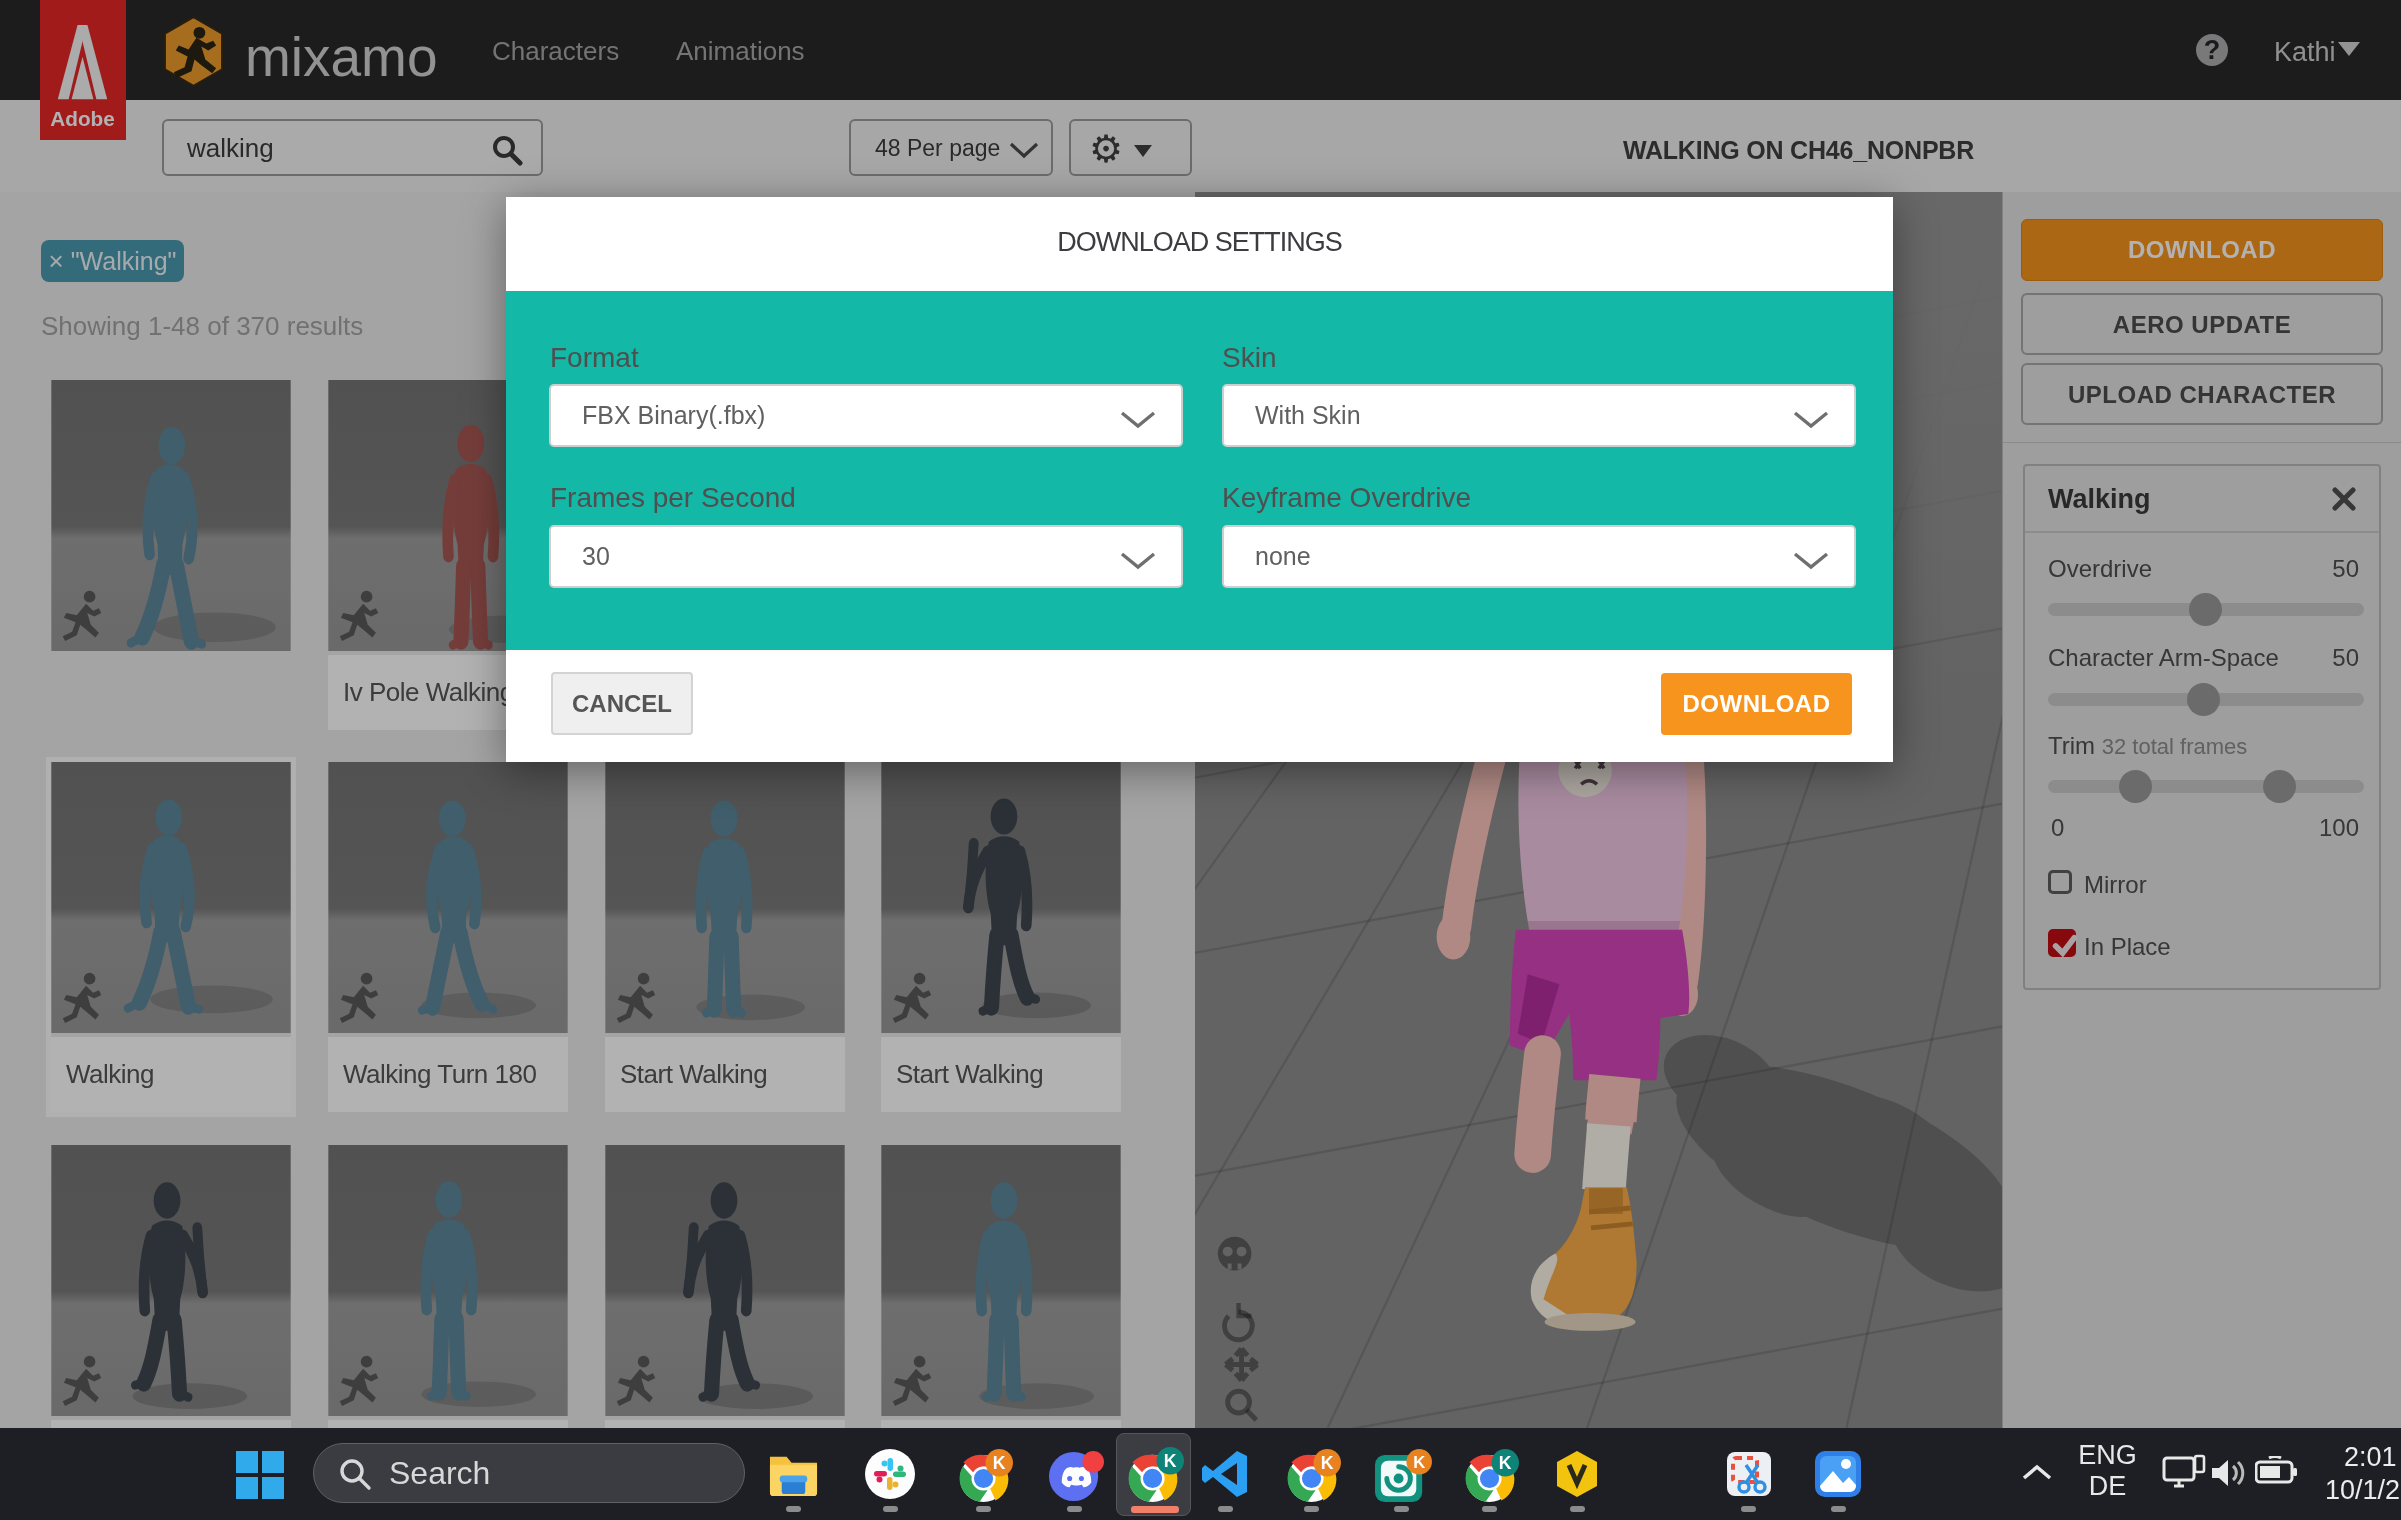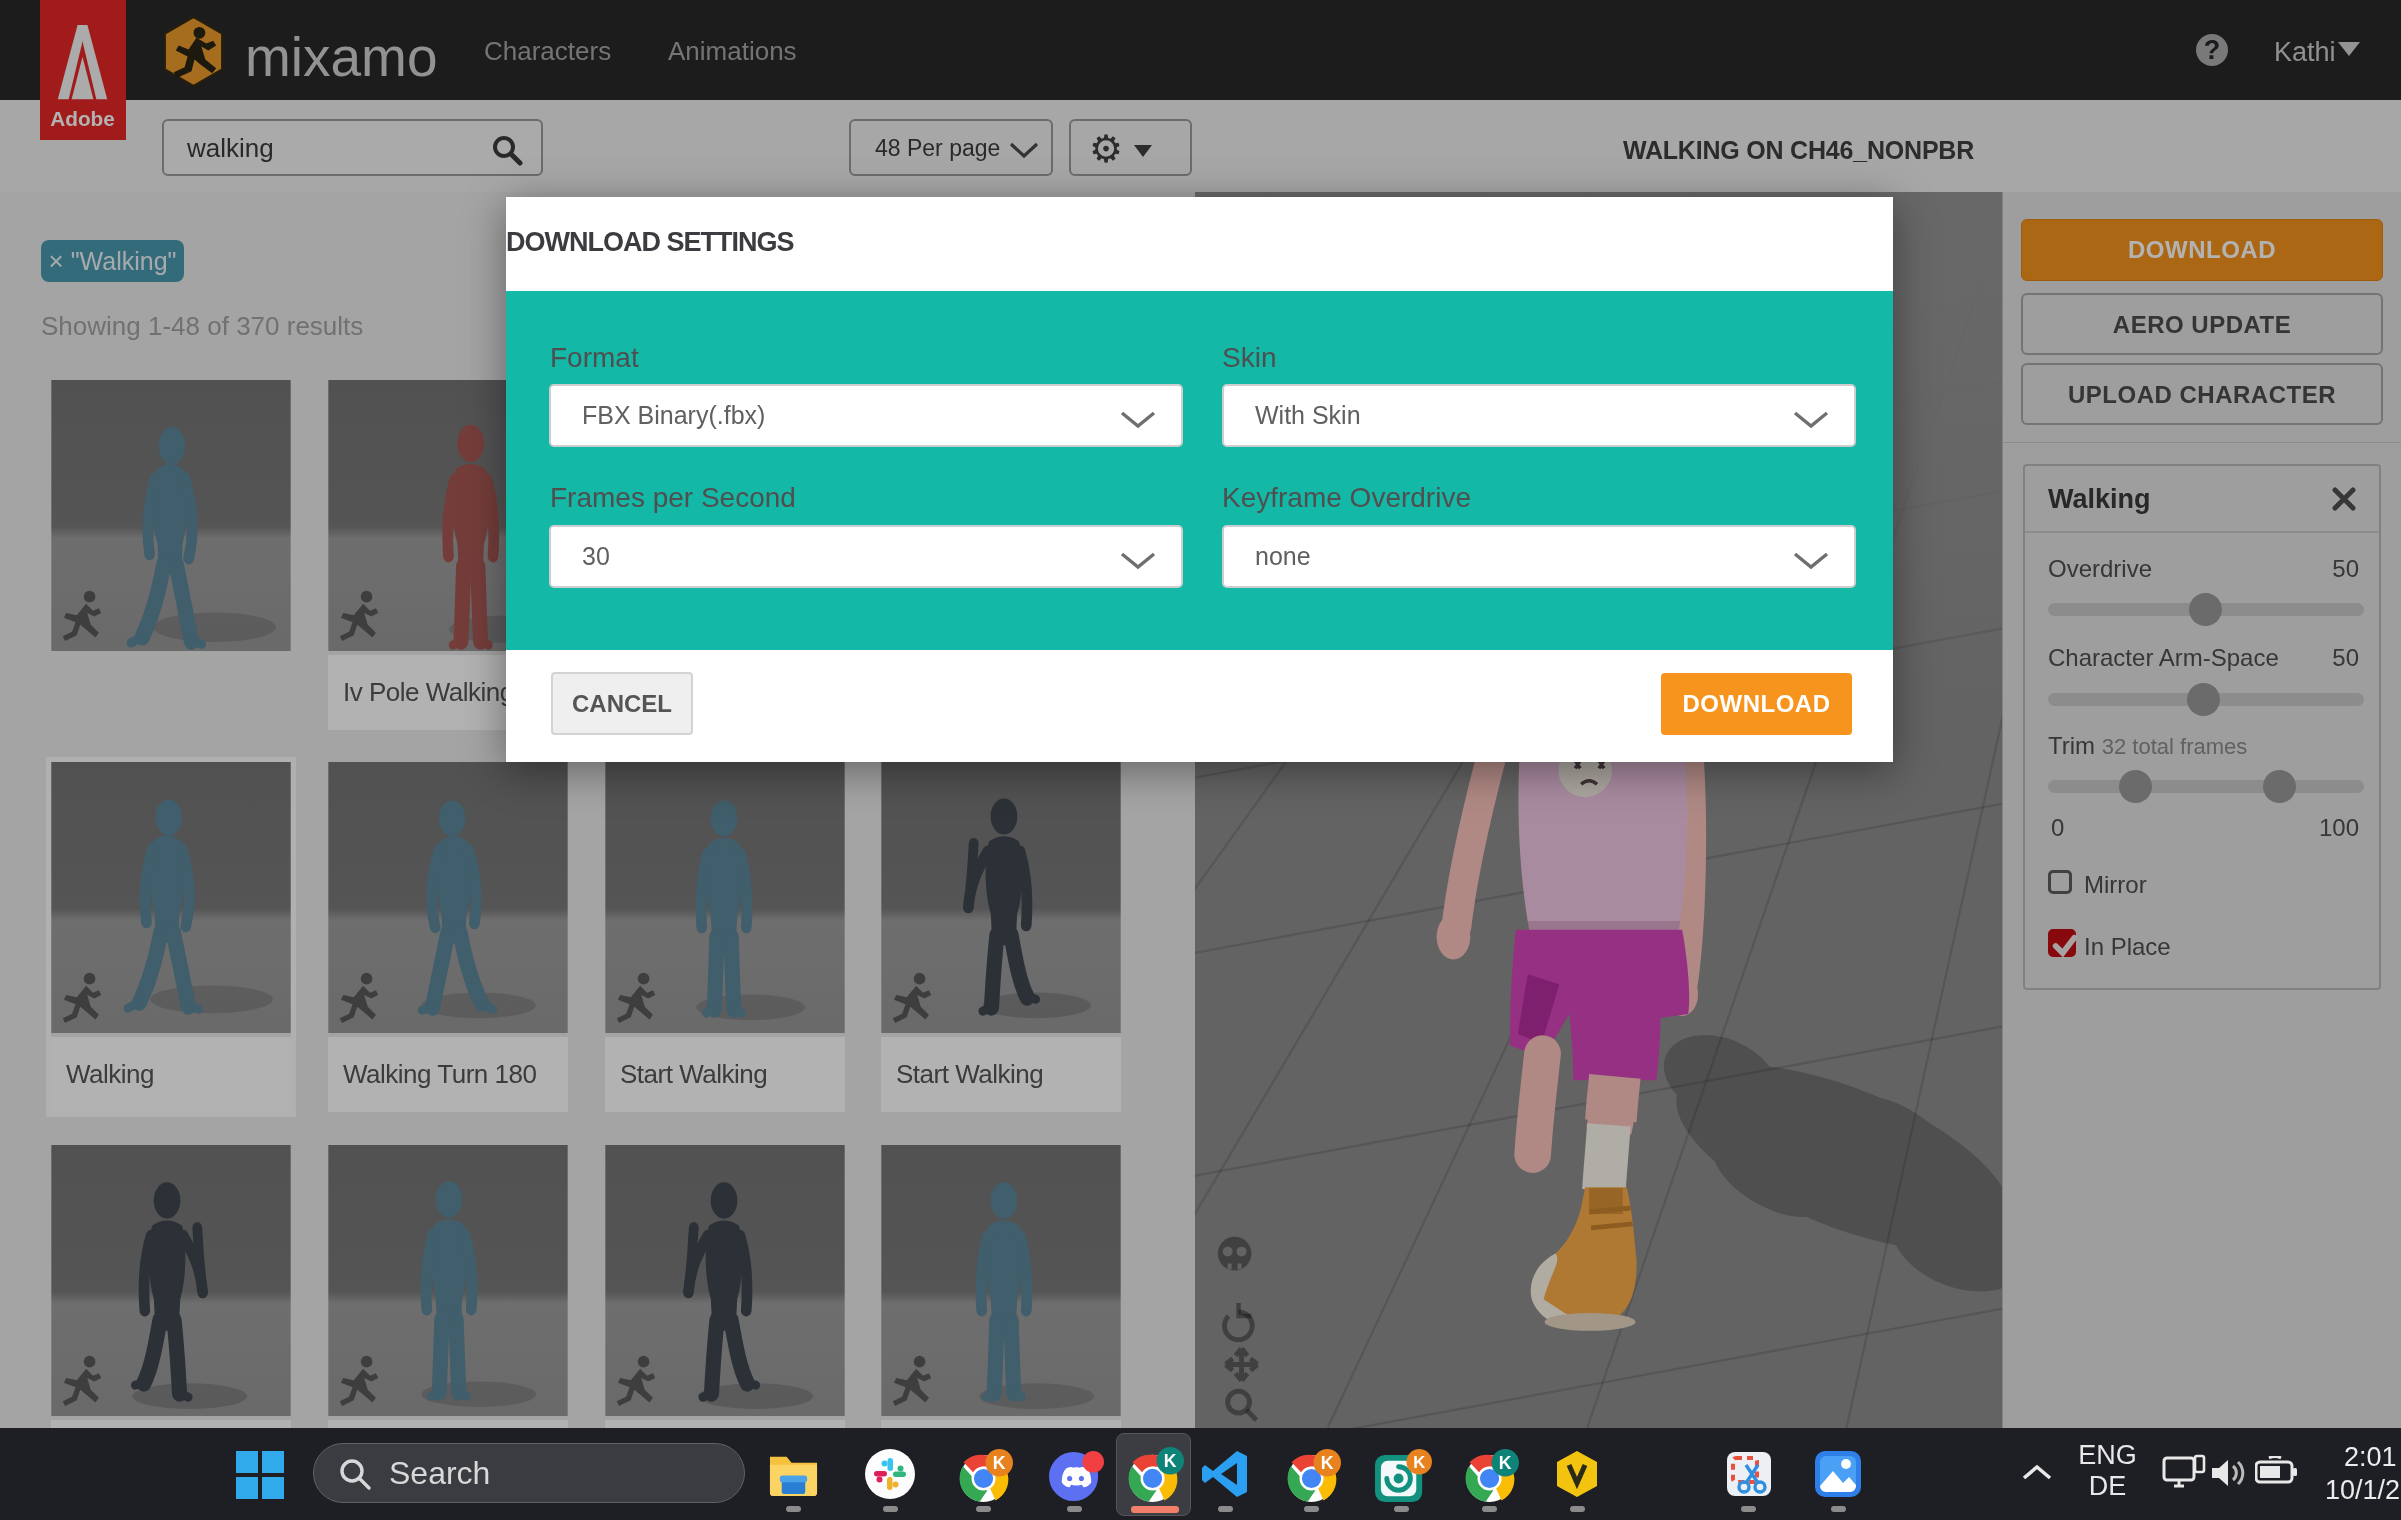--- a/index.html
+++ b/index.html
@@ -6,21 +6,21 @@
   html,body { width:2402px; height:1521px; overflow:hidden; background:#1e1f24; }
   body { font-family:"Liberation Sans", sans-serif; position:relative; }
   #page { position:absolute; left:0; top:0; width:2402px; height:1428px; overflow:hidden; background:#ebebeb; }
   .dim { position:absolute; left:0; top:0; width:2402px; height:1428px; background:rgba(0,0,0,0.30); z-index:50; }
 
   
   #hdr { position:absolute; left:0; top:0; width:2402px; height:100px; background:#29292a; }
   #adobe { position:absolute; left:40px; top:0; width:86px; height:140px; background:#e72726; z-index:5; }
   #mixlogo { position:absolute; left:161px; top:16px; }
   #mixword { position:absolute; left:245px; top:25px; font-size:55px; color:#d2d2d2; letter-spacing:0px; font-weight:400; }
-  .nav { position:absolute; top:36px; font-size:26px; color:#a6a6a6; }
+  .nav { position:absolute; top:36px; font-size:26px; color:#a6a6a6;margin-left:8px; }
   #helpc { position:absolute; left:2196px; top:34px; width:32px; height:32px; border-radius:50%; background:#aeaeae; color:#26262b; text-align:center; font-size:27px; font-weight:bold; line-height:33px; }
   #kathi { position:absolute; left:2274px; top:37px; font-size:27px; color:#cfcfcf; }
   #kathiarw { position:absolute; left:2338px; top:42px; width:0; height:0; border-left:11px solid transparent; border-right:11px solid transparent; border-top:14px solid #d4d4d4; }
 
   
   #srow { position:absolute; left:0; top:100px; width:2402px; height:92px; background:#f0f0f0; }
   #sinput { position:absolute; left:162px; top:19px; width:381px; height:57px; border:2px solid #9b9b9b; border-radius:6px; background:#f4f4f4; font-size:26px; color:#3c3c3c; line-height:55px; padding-left:23px; }
   #perpage { position:absolute; left:849px; top:19px; width:204px; height:57px; border:2px solid #9b9b9b; border-radius:6px; font-size:23px; color:#3c3c3c; line-height:54px; padding-left:24px; }
   #gearbox { position:absolute; left:1069px; top:19px; width:123px; height:57px; border:2px solid #9b9b9b; border-radius:6px; }
   #vtitle { position:absolute; left:1195px; top:36px; width:1207px; text-align:center; font-size:25px; font-weight:bold; color:#3f3f3f; letter-spacing:-0.2px; }
@@ -48,21 +48,21 @@
   #wboxhead { position:absolute; left:0; top:0; width:100%; height:67px; border-bottom:2px solid #c9c9c9; }
   #wboxhead b { position:absolute; left:23px; top:18px; font-size:27px; color:#3a3a3a; }
   .slbl { position:absolute; font-size:24px; color:#4f4f4f; }
   .sval { position:absolute; right:20px; font-size:24px; color:#4f4f4f; }
   .track { position:absolute; left:23px; width:316px; height:13px; border-radius:7px; background:#c9c9c9; }
   .thumb { position:absolute; top:-10px; width:33px; height:33px; border-radius:50%; background:#9a9a9a; }
   .cb { position:absolute; left:23px; width:24px; height:24px; border:3px solid #5d5d5d; border-radius:5px; }
 
   
   #modal { position:absolute; left:506px; top:197px; width:1387px; height:565px; background:#ffffff; z-index:100; box-shadow:0 8px 40px rgba(0,0,0,0.4); }
-  #mtitle { position:absolute; left:0; top:30px; width:100%; font-size:27px; font-weight:bold; color:#3c3c40; letter-spacing:-1px; }
+  #mtitle { position:absolute; left:0; top:30px; width:100%; text-align:center; font-size:27px; font-weight:normal; color:#3c3c40; letter-spacing:-1px; }
   #mgray { position:absolute; left:0; top:94px; width:100%; height:359px; background:#14b8a6; }
   .mlabel { position:absolute; font-size:28px; color:#4f4f4f; }
   .msel { position:absolute; height:63px; background:#fff; border:2px solid #cecece; border-radius:5px; font-size:25px; color:#606060; line-height:59px; padding-left:31px; }
   .chevsvg { position:absolute; right:24px; top:24px; }
   #cancelbtn { position:absolute; left:45px; top:475px; width:142px; height:63px; background:#efefef; border:2px solid #d3d3d3; border-radius:4px; font-size:24px; font-weight:bold; color:#555; text-align:center; line-height:59px; }
   #mdlbtn { position:absolute; left:1155px; top:476px; width:191px; height:62px; background:#f7941e; border-radius:4px; font-size:24px; font-weight:bold; color:#fff; text-align:center; line-height:62px; letter-spacing:0.5px; }
 
   
   #tbar { position:absolute; left:0; top:1428px; width:2402px; height:93px; background:#1e1f24; z-index:200; }
   .dash { position:absolute; top:78px; width:15px; height:6px; border-radius:3px; background:#8b8b8b; }

